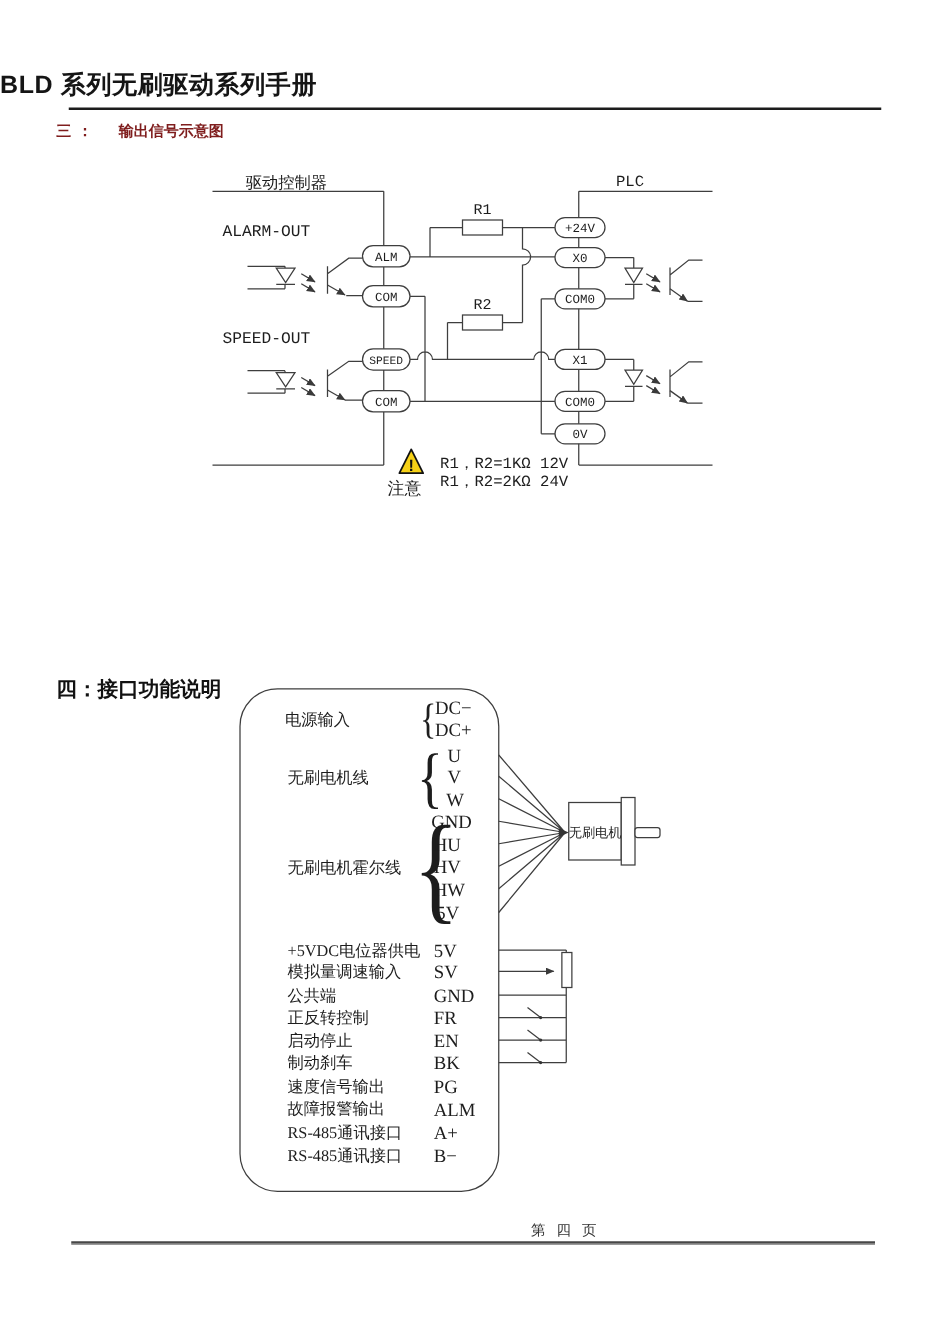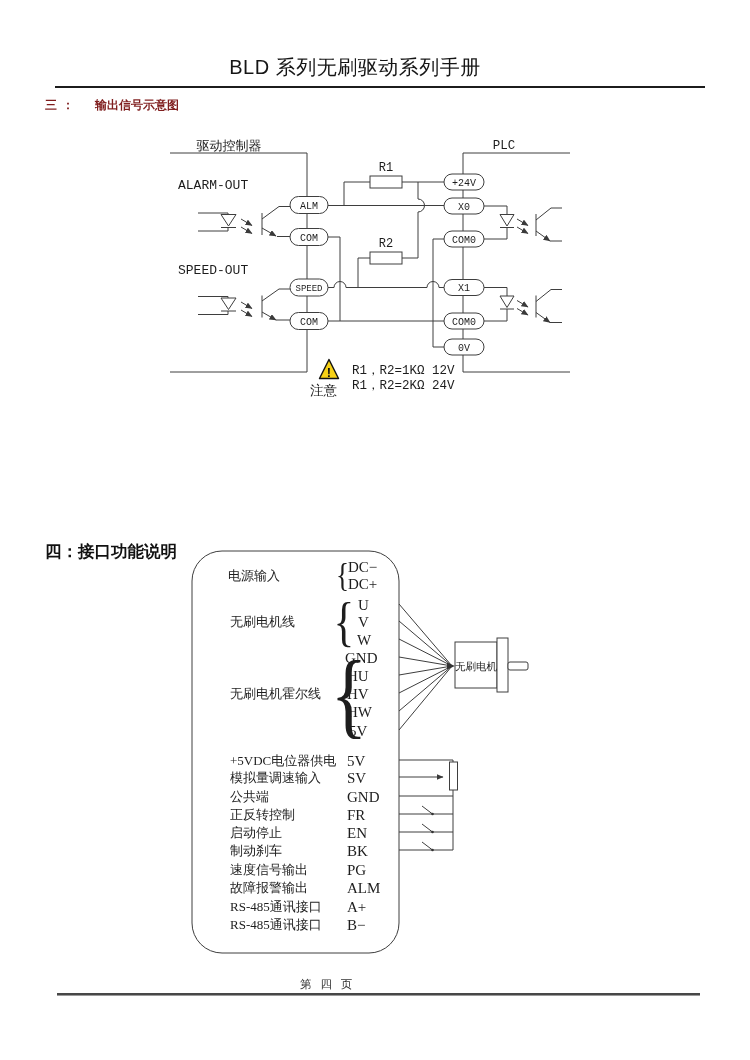--- a/index.html
+++ b/index.html
@@ -1,34 +1,34 @@
 <!DOCTYPE html>
 <html><head>
 <meta charset="utf-8">
 <style>
   html,body{margin:0;padding:0;background:#ffffff;}
   .page{position:relative;width:750px;height:1060px;background:#fff;overflow:hidden;
         font-family:"Liberation Serif","DejaVu Serif",serif;color:#1d1d1d;}
-  .doc-header{position:absolute;top:54px;left:0;width:710px;text-align:center;
-        font-family:"Liberation Sans","DejaVu Sans",sans-serif;font-size:20px;font-weight:400;
+  .doc-header{position:absolute;top:54px;left:0;width:710px;text-align:left;
+        font-family:"Liberation Sans","DejaVu Sans",sans-serif;font-size:20px;font-weight:700;
         color:#151515;letter-spacing:0.5px;}
   .header-rule{position:absolute;top:86px;left:55px;width:650px;height:2px;background:#1c1c1c;}
   .h3{position:absolute;top:97px;left:45px;font-family:"Liberation Sans","DejaVu Sans",sans-serif;
         font-size:12px;font-weight:bold;color:#7f1d1d;}
   .h3 .num{letter-spacing:5px;margin-right:16px;}
   .h4{position:absolute;top:509px;left:45px;font-family:"Liberation Sans","DejaVu Sans",sans-serif;
         font-size:16.5px;font-weight:bold;color:#111;margin-top:32px;}
   .para{position:absolute;top:424px;left:78px;width:580px;font-size:12.8px;line-height:19px;color:#222;}
   svg{position:absolute;left:0;overflow:visible;}
   .wire{stroke:#3e3e3e;stroke-width:1;fill:none;}
   .wire2{stroke:#3e3e3e;stroke-width:1;fill:#ffffff;}
   .boxr{stroke:#3e3e3e;stroke-width:1;fill:#ffffff;}
   .mono{font-family:"Liberation Mono","DejaVu Sans Mono",monospace;fill:#1d1d1d;}
   .ser{font-family:"Liberation Serif","DejaVu Serif",serif;fill:#1d1d1d;}
-  .footer-text{position:absolute;top:977px;left:300px;width:180px;text-align:left;
+  .footer-text{position:absolute;top:977px;left:300px;width:180px;text-align:right;
         font-size:11.5px;letter-spacing:3px;color:#333;}
   .footer-rule1{position:absolute;top:993px;left:57px;width:643px;height:2px;background:#474747;}
   .footer-rule2{position:absolute;top:995px;left:57px;width:643px;height:1px;background:#9a9a9a;}
 </style>
 </head>
 <body>
 
 <div class="page">
 
   <div class="doc-header">BLD 系列无刷驱动系列手册</div>

